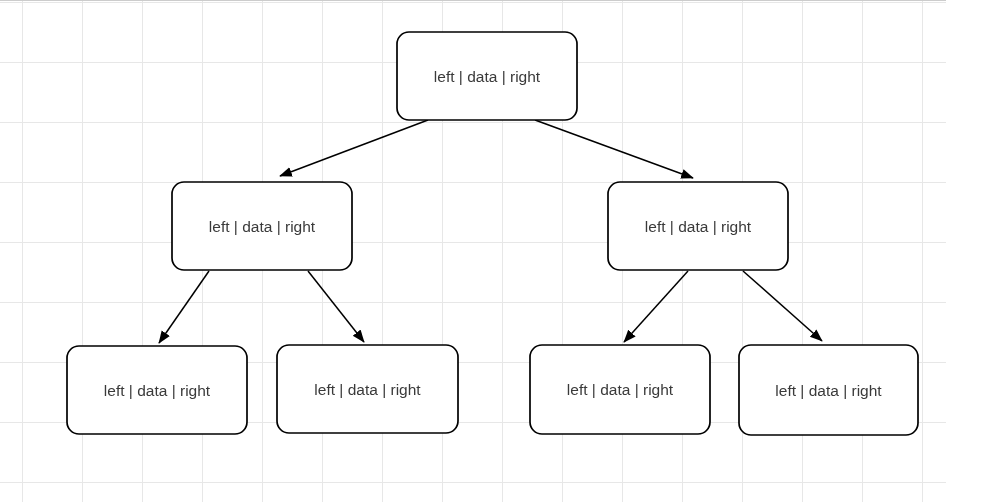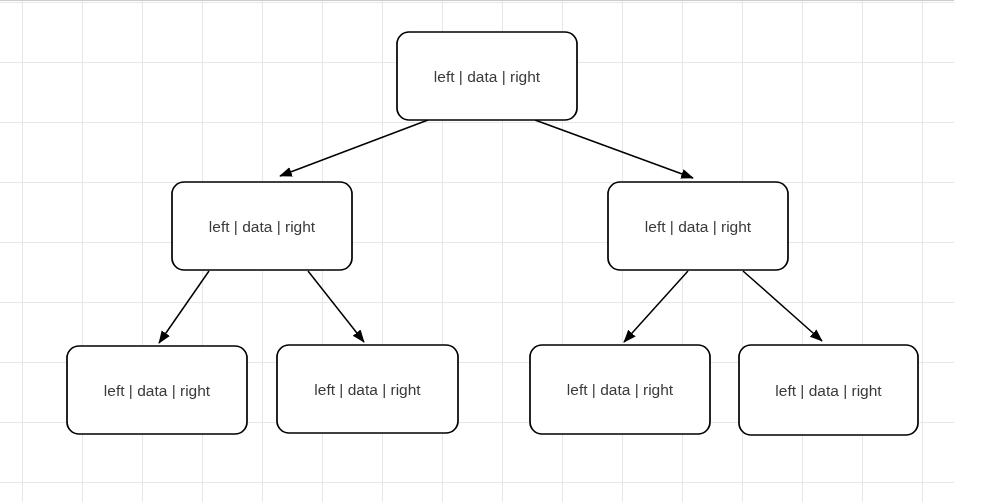--- a/index.html
+++ b/index.html
@@ -13,21 +13,20 @@
   .canvas {
     position: relative;
     width: 946px;
     height: 502px;
     background-color: #ffffff;
     background-image:
       linear-gradient(to right, #e7e7e7 1px, transparent 1px),
       linear-gradient(to bottom, #e7e7e7 1px, transparent 1px);
     background-size: 60px 60px;
     background-position: 22px 2px;
-    padding-left: 8px;
   }
   .canvas-top-edge {
     position: absolute;
     left: 0; top: 0;
     width: 100%; height: 1px;
     background: #cccccc;
   }
   svg.diagram {
     position: absolute;
     left: 0; top: 0;

